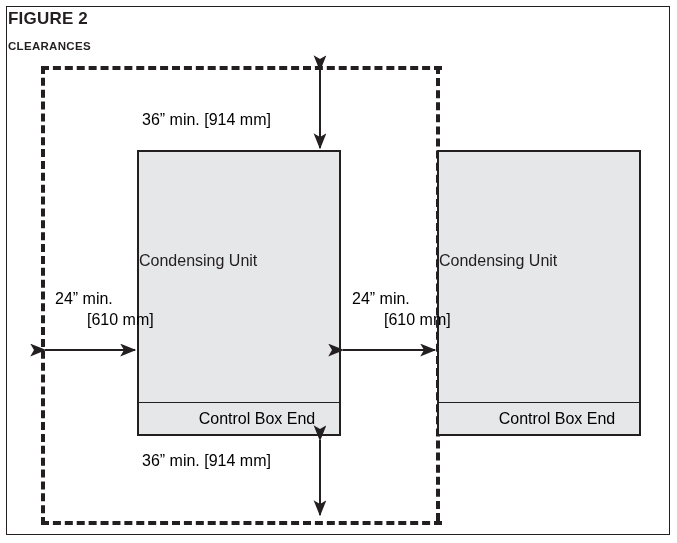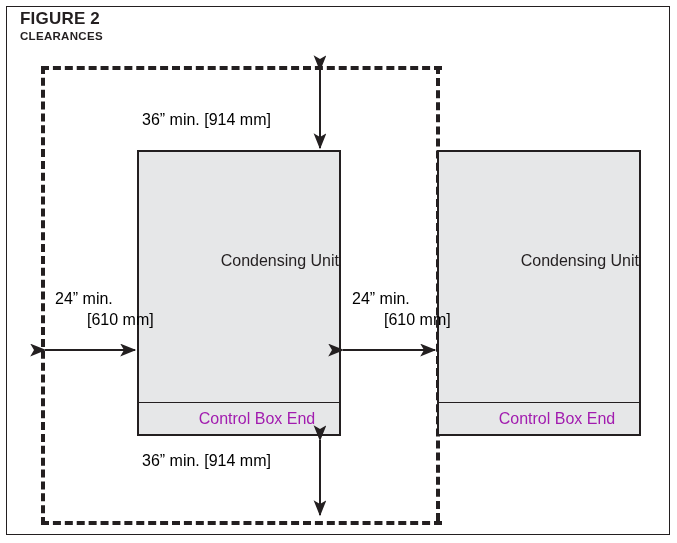--- a/index.html
+++ b/index.html
@@ -23,37 +23,37 @@
     left: 6px;
     top: 6px;
     width: 664px;
     height: 529px;
     border: 1.5px solid #231f20;
     box-sizing: border-box;
   }
   
   #title-block {
     position: absolute;
-    left: 20px;
+    left: 8px;
     top: 10px;
     line-height: 1.05;
   }
   #figure-title {
     font-size: 17px;
     font-weight: bold;
     color: #231f20;
     letter-spacing: 0.2px;
     white-space: nowrap;
   }
   #figure-subtitle {
     font-size: 11.5px;
     font-weight: bold;
     color: #231f20;
     letter-spacing: 0.3px;
-    margin-top: 2px;
+    margin-top: 12px;
     white-space: nowrap;
   }
   
   #clearance-boundary {
     position: absolute;
     left: 41px;
     top: 66px;
     width: 397px;
     height: 451px;
     border: 4px dashed #231f20;
@@ -87,36 +87,36 @@
     left: 437px;
     top: 150px;
     width: 204px;
     height: 286px;
   }
   .unit-label {
     position: absolute;
     left: 0;
     right: 0;
     top: 100px;
-    text-align: right;
+    text-align: left;
     font-size: 16px;
     color: #231f20;
   }
   .control-box-end {
     position: absolute;
     left: 0;
     right: 0;
     bottom: 0;
     height: 32px;
     border-top: 1.5px solid #231f20;
     display: flex;
     align-items: center;
     justify-content: center;
     font-size: 16px;
-    color: #a21caf;
+    color: #000000;
     box-sizing: border-box;
     padding-left: 36px;
   }
   
   .dim-label {
     position: absolute;
     font-size: 16px;
     color: #000000;
     line-height: 1.3;
     white-space: nowrap;

